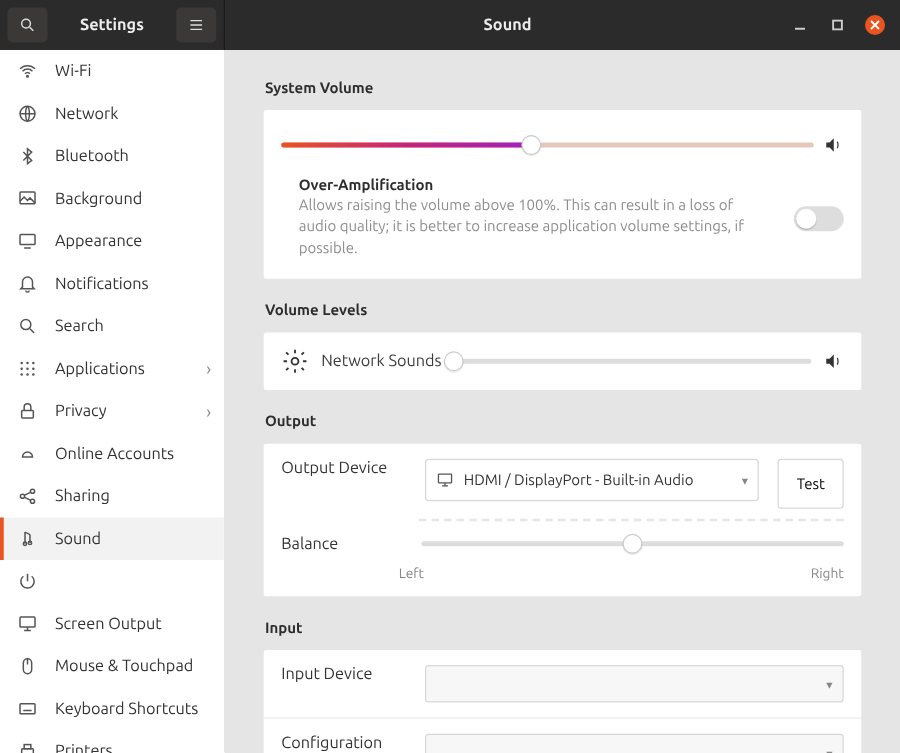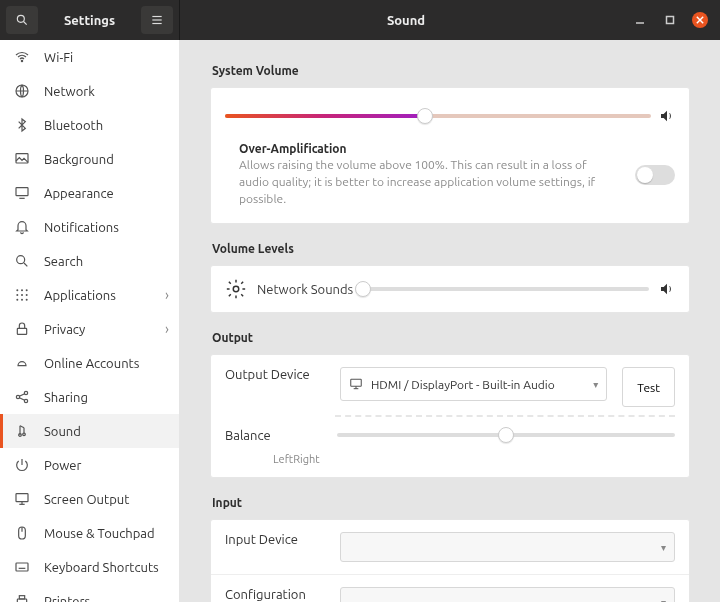--- a/index.html
+++ b/index.html
@@ -44,21 +44,21 @@
   .row { display:flex; align-items:flex-start; padding:12px 14px; gap:15px; border-bottom:1px solid #eee; }
   .row:last-child { border-bottom:none; }
   .row-label { width:100px; font-size:13px; color:#333; }
   .dropdown { flex:1; height:30px; border:1px solid #d7d7d7; border-radius:3px; display:flex; align-items:center; padding:16px 8px; gap:8px; background:#fff; }
   .dropdown-content { flex:1; font-size:12px; color:#333; }
   .dropdown-caret { color:#888; font-size:10px; }
   .test-btn { padding:0 14px; height:40px; border:1px solid #d7d7d7; background:#fff; border-radius:3px; font-size:12px; cursor:pointer; }
   .dashes { height:1px; border-bottom:2px dashed #e6e6e6; margin:4px 14px 0 124px; }
   .balance-row { display:flex; align-items:center; padding:10px 14px 6px 14px; gap:12px; }
   .balance-slider { flex:1; position:relative; }
-  .balance-labels { display:flex; justify-content:flex-start; font-size:11px; color:#888; margin:4px 14px 12px 62px; }
+  .balance-labels { display:flex; justify-content:space-between; font-size:11px; color:#888; margin:4px 14px 12px 108px; }
   .input-dropdown { flex:1; height:30px; border:1px solid #d7d7d7; border-radius:3px; background:#f7f7f7; display:flex; align-items:center; justify-content:flex-end; padding:0 8px; }
   svg { display:block; }
 </style>
 </head>
 <body>
 
 <div class="titlebar">
   <div class="tb-left">
     <div class="tb-search">
       <svg width="14" height="14" viewBox="0 0 24 24" fill="none" stroke="#ddd" stroke-width="2">
@@ -221,21 +221,20 @@
         </span>
         <span class="side-label">Sound</span>
       </div>
       <div class="side-item">
         <span class="side-icon">
           <svg width="16" height="16" viewBox="0 0 24 24" fill="none" stroke="#555" stroke-width="1.8">
             <path d="M12 3v9"></path>
             <path d="M7 6a8 8 0 1010 0"></path>
           </svg>
         </span>
-        <span class="side-label">Power</span>
       </div>
       <div class="side-item">
         <span class="side-icon">
           <svg width="16" height="16" viewBox="0 0 24 24" fill="none" stroke="#555" stroke-width="1.8">
             <rect x="3" y="4" width="18" height="12" rx="1"></rect>
             <line x1="8" y1="20" x2="16" y2="20"></line>
             <line x1="12" y1="16" x2="12" y2="20"></line>
           </svg>
         </span>
         <span class="side-label">Screen Output</span>

